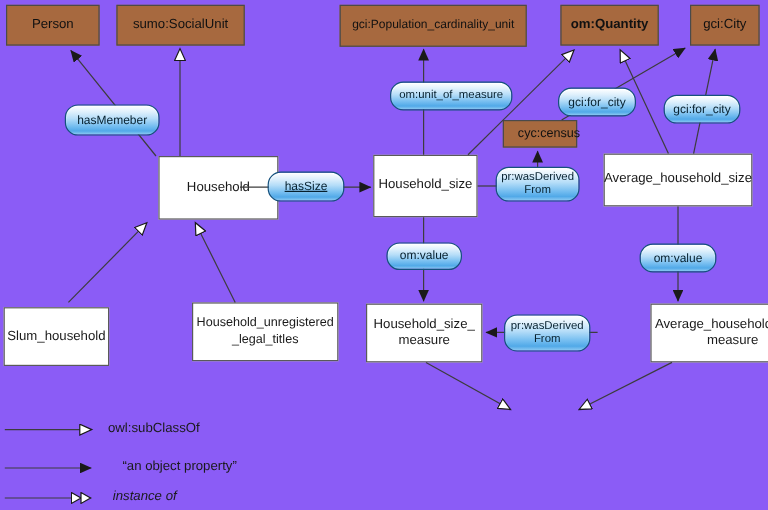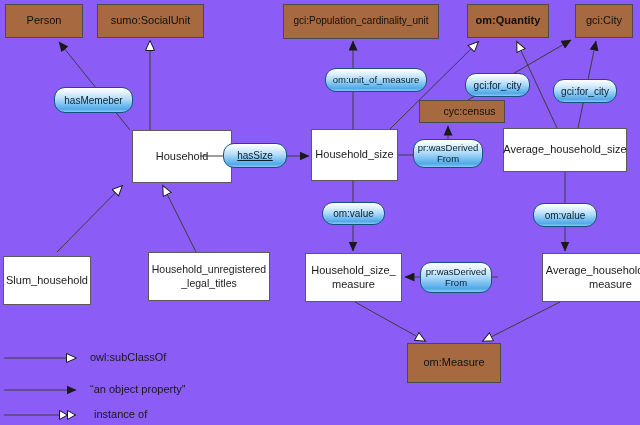--- a/index.html
+++ b/index.html
@@ -25,57 +25,56 @@
     box-shadow:inset 0 1px 1px rgba(255,255,255,.8);
   }
   .legend-label{position:absolute;font-size:11px;z-index:3;}
 
   
   .n-person{left:5px;top:4px;width:78px;height:34px;}
   .n-sumo{left:97px;top:4px;width:107px;height:34px;}
   .n-popunit{left:283px;top:4px;width:156px;height:35px;font-size:10px;}
   .n-quantity{left:467px;top:4px;width:82px;height:34px;font-weight:bold;}
   .n-city{left:575px;top:4px;width:58px;height:34px;}
-  .n-census{left:419px;top:100px;width:86px;height:23px;font-size:10.5px;border-width:1px;padding-left:15px;}
+  .n-census{left:419px;top:100px;width:62px;height:23px;font-size:10.5px;border-width:1px;padding-left:15px;}
   .n-ommeasure{left:407px;top:343px;width:94px;height:40px;}
   .n-household{left:100px;top:130px;width:100px;height:53px;margin-left:32px;}
   .n-hsize{left:311px;top:129px;width:87px;height:52px;}
   .n-avgsize{left:503px;top:128px;width:124px;height:44px;font-size:11px;}
   .n-slum{left:3px;top:256px;width:88px;height:49px;}
-  .n-unreg{left:148px;top:252px;width:122px;height:49px;font-size:10.5px;}
+  .n-unreg{left:160px;top:252px;width:122px;height:49px;font-size:10.5px;}
   .n-hsm{left:305px;top:253px;width:97px;height:49px;text-align:center;}
   .n-ahsm{left:498px;top:253px;width:137px;height:49px;margin-left:44px;}
 
   
   .p-hasmemeber{left:54px;top:72px;width:79px;height:26px;margin-top:15px;}
   .p-unitofmeasure{left:303px;top:68px;width:102px;height:24px;font-size:9.5px;margin-left:22px;}
   .p-forcity-l{left:465px;top:73px;width:65px;height:24px;}
   .p-forcity-r{left:553px;top:79px;width:64px;height:24px;}
   .p-hassize{left:223px;top:143px;width:64px;height:25px;text-decoration:underline;}
   .p-wasderived-t{left:413px;top:139px;width:70px;height:29px;font-size:9.5px;}
   .p-omvalue-l{left:322px;top:202px;width:63px;height:23px;}
   .p-omvalue-r{left:533px;top:203px;width:64px;height:24px;}
   .p-wasderived-b{left:420px;top:262px;width:72px;height:31px;font-size:9.5px;}
 
   .l-subclass{left:90px;top:351px;}
-  .l-objprop{left:90px;top:383px;text-align:center;}
-  .l-instance{left:94px;top:408px;}
+  .l-objprop{left:102px;top:383px;text-align:center;}
+  .l-instance{left:94px;top:408px;font-style:italic;}
 </style>
 </head>
 <body>
 
 <div class="stage">
 
   <div class="node cls-ext n-person">Person</div>
   <div class="node cls-ext n-sumo">sumo:SocialUnit</div>
   <div class="node cls-ext n-popunit">gci:Population_cardinality_unit</div>
   <div class="node cls-ext n-quantity">om:Quantity</div>
   <div class="node cls-ext n-city">gci:City</div>
   <div class="node cls-ext n-census">cyc:census</div>
-  <div class="node cls-ext n-ommeasure">om:Measure</div>
 
   <div class="node cls-plain n-household">Household</div>
   <div class="node cls-plain n-hsize">Household_size</div>
   <div class="node cls-plain n-avgsize">Average_household_size</div>
   <div class="node cls-plain n-slum">Slum_household</div>
   <div class="node cls-plain n-unreg">Household_unregistered
 _legal_titles</div>
   <div class="node cls-plain n-hsm">Household_size_
 measure</div>
   <div class="node cls-plain n-ahsm">Average_household_size_

